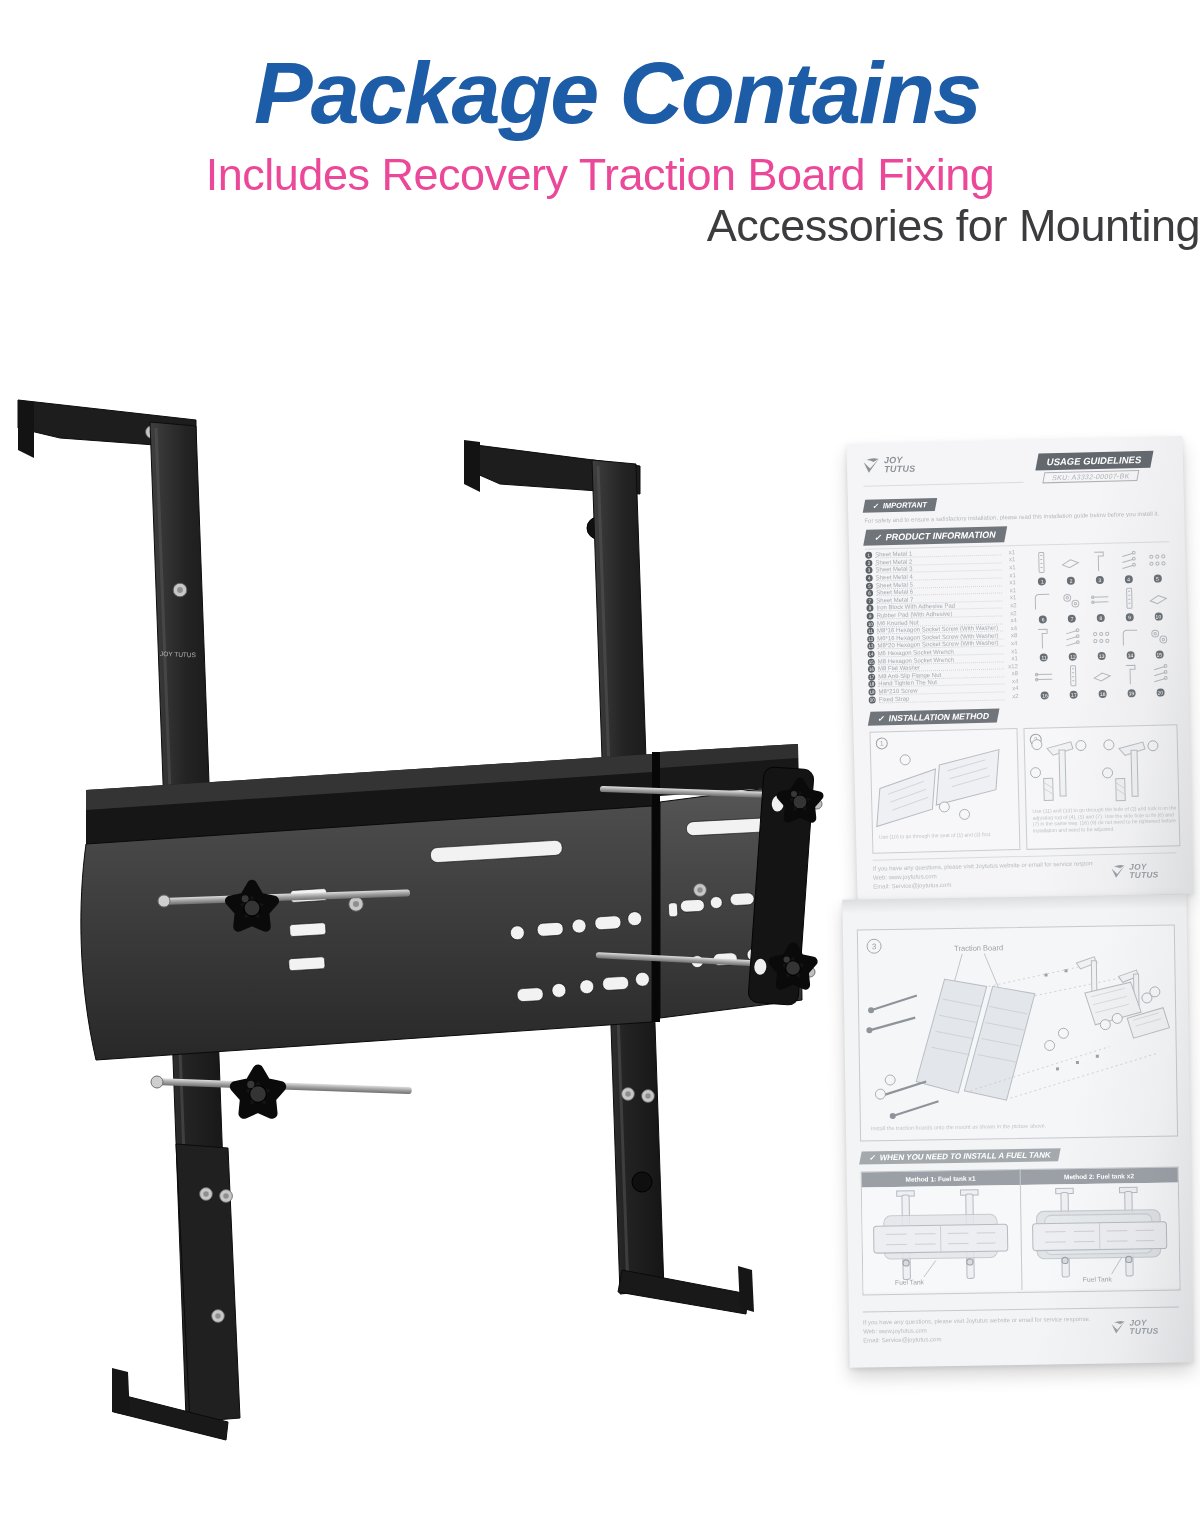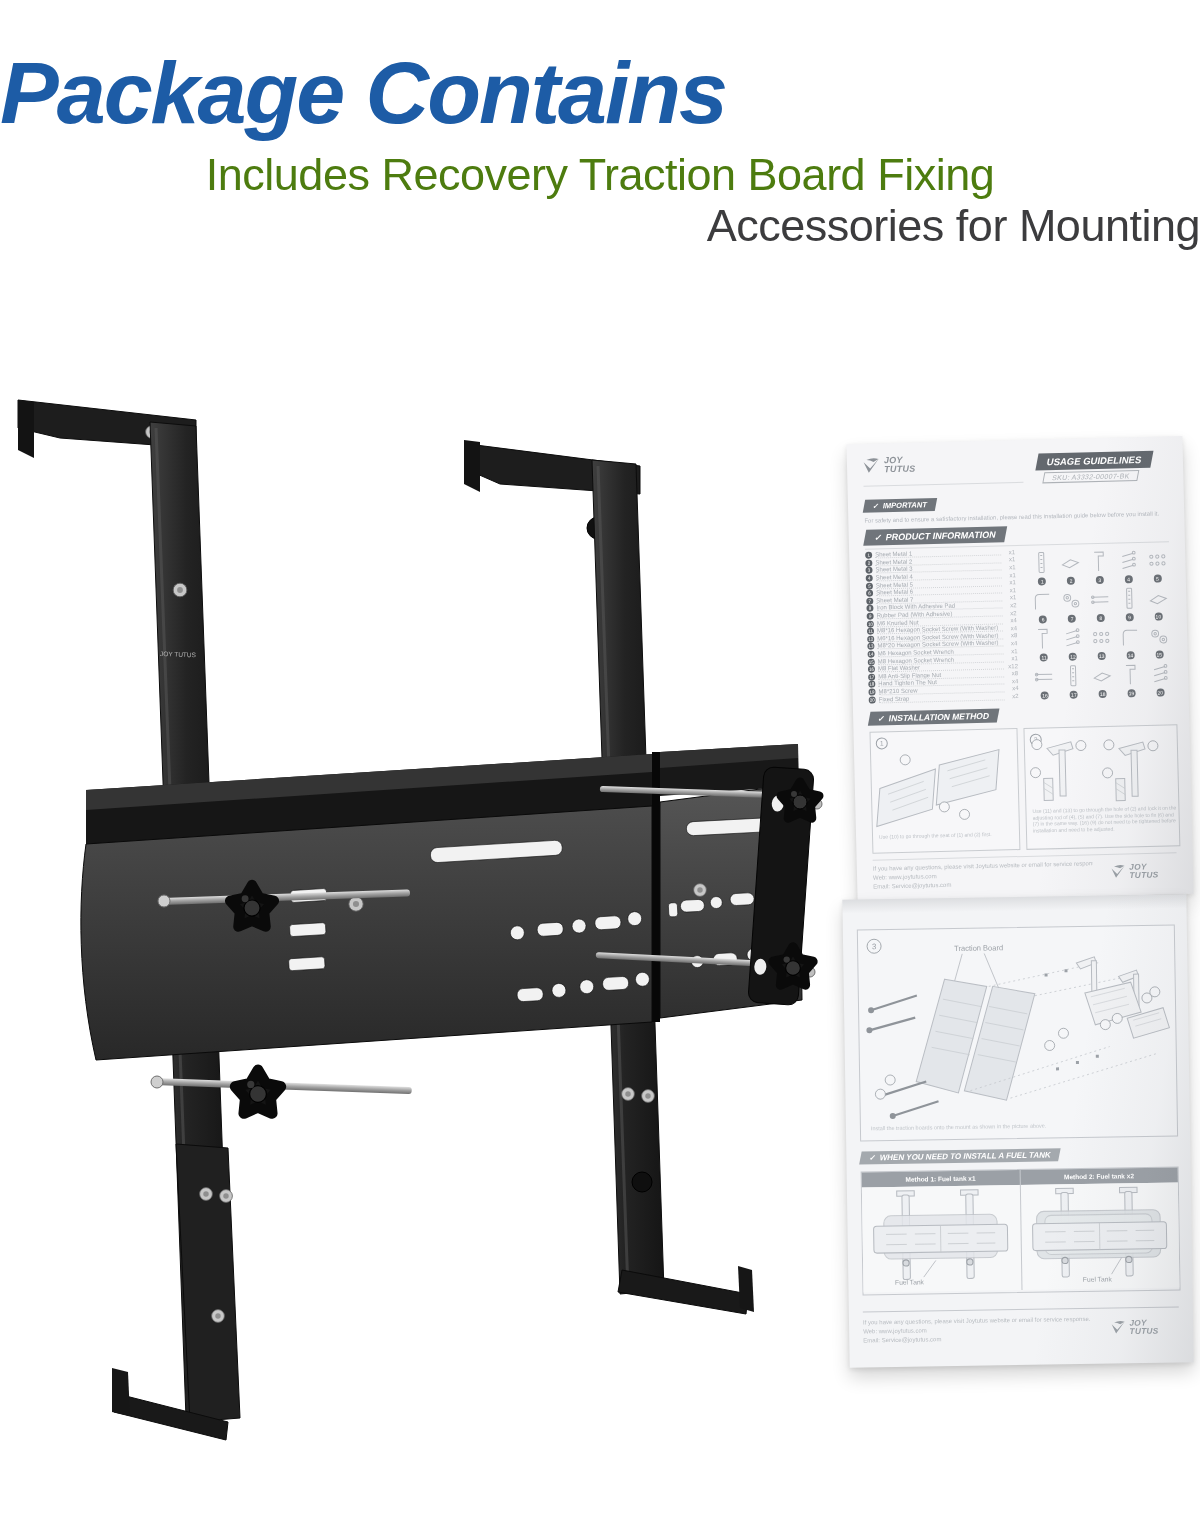--- a/index.html
+++ b/index.html
@@ -2,21 +2,21 @@
 <html><head>
 <meta charset="utf-8">
 <style>
   html,body{margin:0;padding:0;}
   body{
     width:1200px;height:1540px;position:relative;background:#ffffff;
     font-family:"Liberation Sans", sans-serif;overflow:hidden;
   }
   
   .page-title{
-    position:absolute;left:0;top:42px;width:980px;text-align:left;
+    position:absolute;left:0;top:42px;width:980px;text-align:right;
     font-size:88px;font-weight:800;font-style:italic;letter-spacing:-2px;
   }
   .page-subtitle{
     position:absolute;left:0;width:1200px;text-align:center;
     font-size:45px;font-weight:400;letter-spacing:-0.5px;line-height:1.0;
   }
   #subtitle1{top:152px;}
   #subtitle2{top:203px;text-align:right;}
 
   
@@ -104,21 +104,21 @@
   .fhead{display:flex;height:15px;background:#9ba0a6;}
   .fhead div{flex:1;color:#fff;font-size:6.5px;font-weight:700;line-height:15px;text-align:center;}
   .fbody{display:flex;height:105px;}
   .fcell{flex:1;background:#f7f8f9;position:relative;}
   .fcell + .fcell{border-left:1px solid #c6c9ce;}
 </style>
 </head>
 <body>
 
 <div class="page-title" style="color: rgb(29, 92, 166);">Package Contains</div>
-<div class="page-subtitle" id="subtitle1" style="color: #4d7c0f;">Includes Recovery Traction Board Fixing</div>
+<div class="page-subtitle" id="subtitle1" style="color: #ec4899;">Includes Recovery Traction Board Fixing</div>
 <div class="page-subtitle" id="subtitle2" style="color: rgb(60, 60, 62);">Accessories for Mounting</div>
 
 <svg width="860" height="1070" viewBox="0 0 860 1070" style="position:absolute;left:0;top:382px;">
   <defs>
     <linearGradient id="railGrad" x1="0" y1="0" x2="1" y2="0">
       <stop offset="0" stop-color="#3f3f3f"></stop>
         <stop offset=".45" stop-color="#232323"></stop>
         <stop offset="1" stop-color="#151515"></stop>
     </linearGradient>
     <linearGradient id="plateGrad" x1="0" y1="0" x2="0" y2="1">

